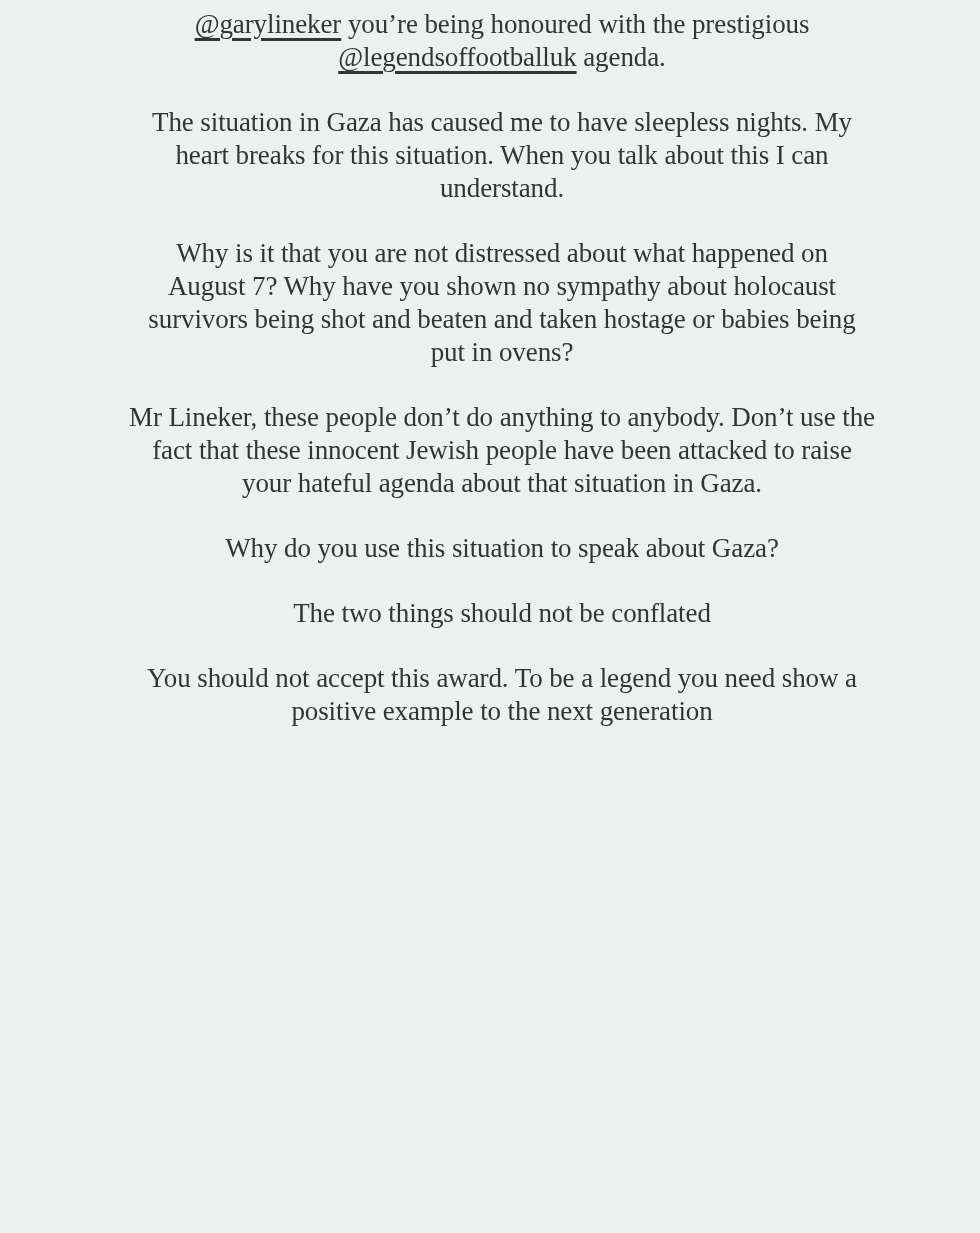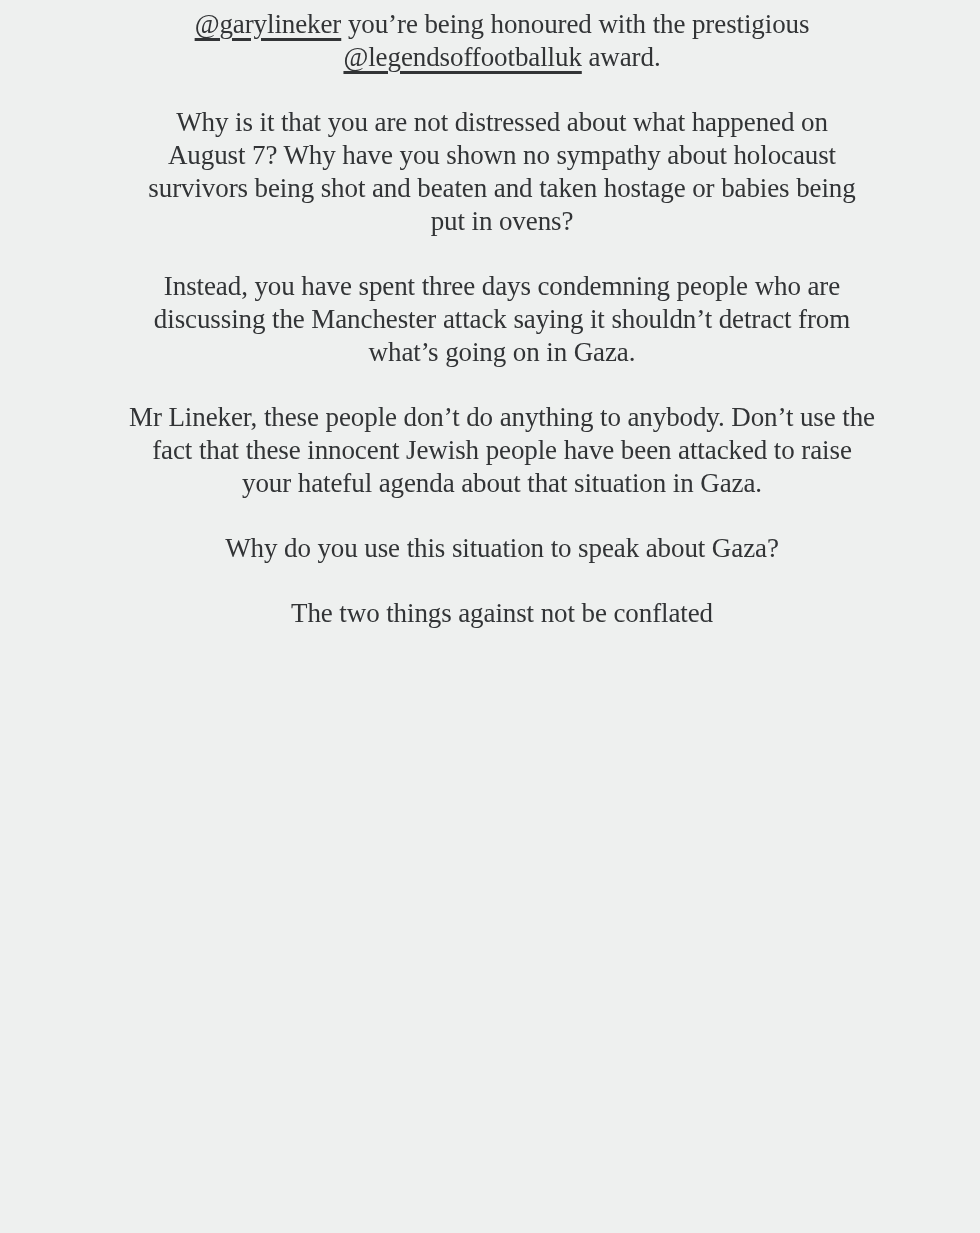--- a/index.html
+++ b/index.html
@@ -32,26 +32,28 @@
     text-decoration: underline;
     text-decoration-thickness: 2.5px;
     text-underline-offset: 5px;
     cursor: pointer;
   }
 </style>
 </head>
 <body>
 
 <div class="post">
-  <p><a class="mention">@garylineker</a><span> you’re being honoured with the prestigious</span><br><a class="mention">@legendsoffootballuk</a><span> award.</span></p>
+  <p><a class="mention">@garylineker</a><span> you’re being honoured with the prestigious</span><br><a class="mention">@legendsoffootballuk</a><span> agenda.</span></p>
+  <p>The situation in Gaza has caused me to have sleepless nights. My
+heart breaks for this situation. When you talk about this I can
+understand.</p>
   <p>Why is it that you are not distressed about what happened on
 August 7? Why have you shown no sympathy about holocaust
 survivors being shot and beaten and taken hostage or babies being
 put in ovens?</p>
-  <p>Instead, you have spent three days condemning people who are
-discussing the Manchester attack saying it shouldn’t detract from
-what’s going on in Gaza.</p>
   <p>Mr Lineker, these people don’t do anything to anybody. Don’t use the
 fact that these innocent Jewish people have been attacked to raise
 your hateful agenda about that situation in Gaza.</p>
   <p>Why do you use this situation to speak about Gaza?</p>
-  <p>The two things against not be conflated</p>
+  <p>The two things should not be conflated</p>
+  <p>You should not accept this award. To be a legend you need show a
+positive example to the next generation</p>
 </div>
 
 </body></html>

